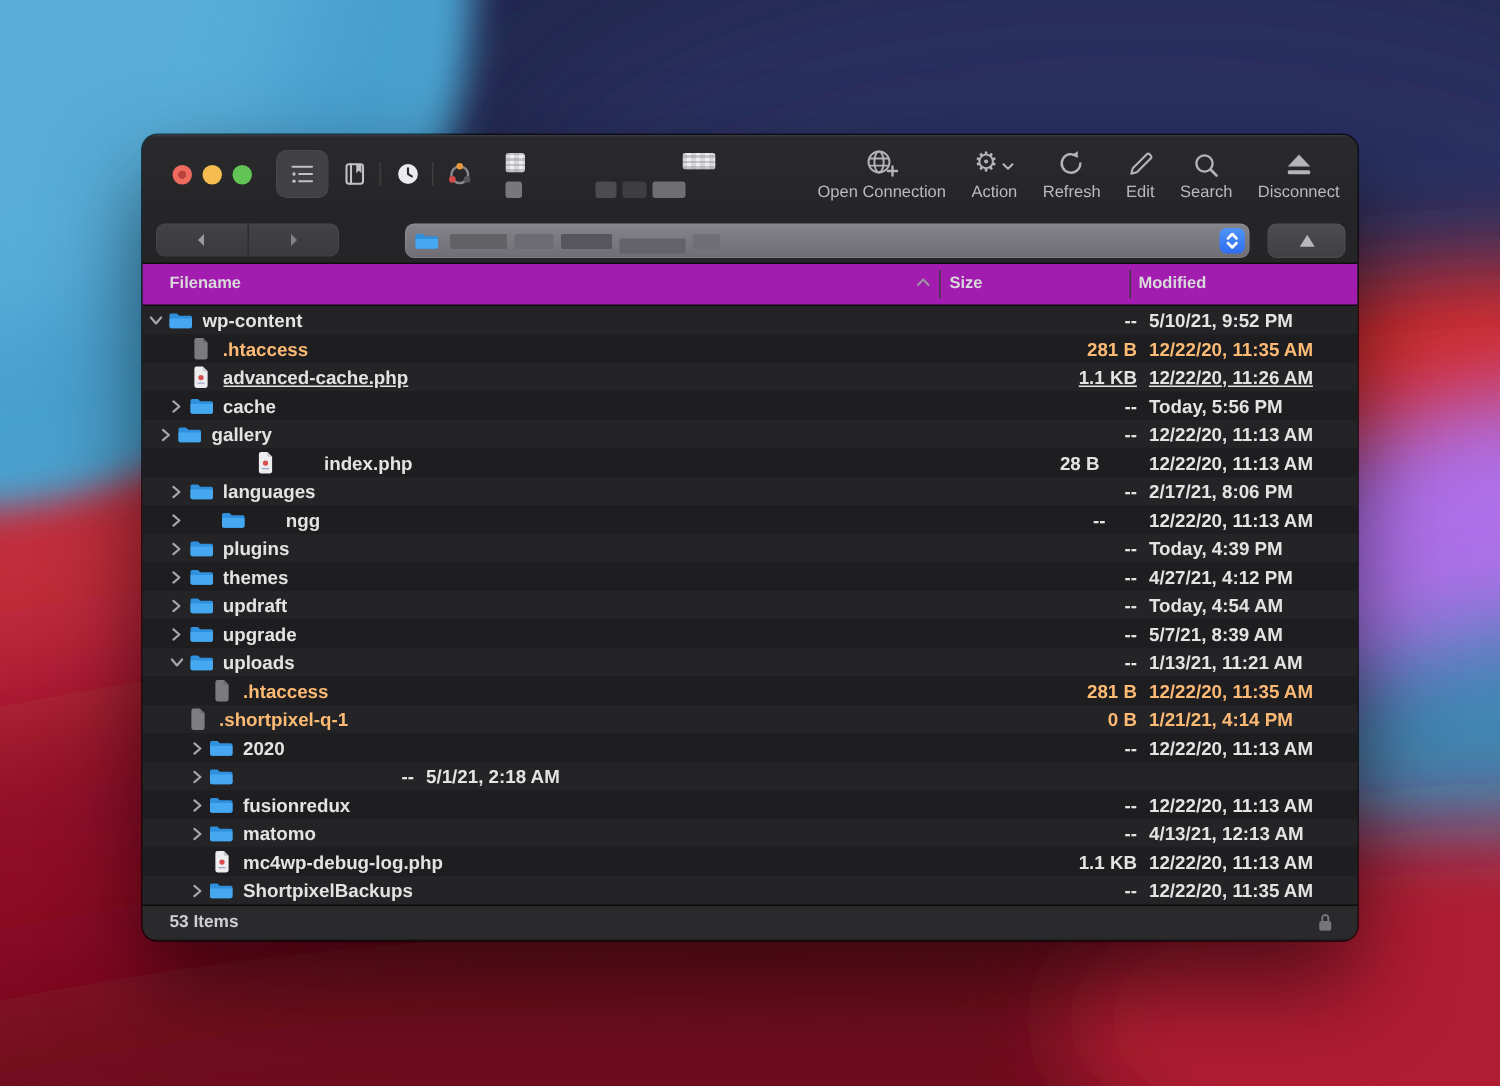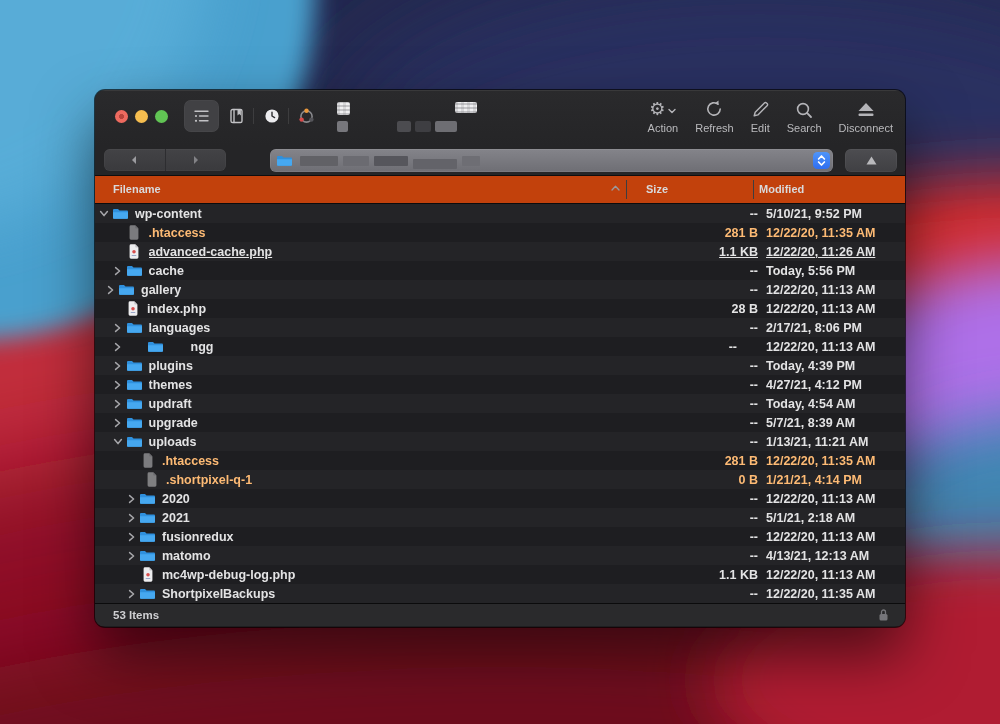--- a/index.html
+++ b/index.html
@@ -50,25 +50,25 @@
                    background:linear-gradient(#84848a,#6e6e74); display:flex; align-items:center;
                    box-shadow:inset 0 0 0 .5px rgba(255,255,255,.15); }
   #path-dropdown .blk { height:10px; border-radius:1px; margin-right:5px; }
   #path-stepper { position:absolute; right:3px; top:3px; width:17px; height:17px; border-radius:4.5px;
                   background:linear-gradient(#4f95f9,#2f6ef0); display:flex; align-items:center; justify-content:center; }
   #up-button { position:absolute; left:750px; top:3px; width:52px; height:23px; border-radius:6px;
                background:linear-gradient(#4d4d51,#404043); display:flex; align-items:center; justify-content:center;
                box-shadow:inset 0 0 0 .5px rgba(255,255,255,.08); }
 
   
-  #colheader { position:relative; height:28px; background:#c2410c; border-bottom:1px solid #0b0b0c;
+  #colheader { position:relative; height:28px; background:#a21caf; border-bottom:1px solid #0b0b0c;
                font-size:11px; font-weight:700; color:#d9d9db; }
   #colheader .col-label { position:absolute; top:7px; }
   #col-filename { left:18px; }
-  #col-size     { left:551px; }
+  #col-size     { left:538px; }
   #col-modified { left:664px; }
   .col-sep { position:absolute; top:4px; bottom:4px; width:1px; background:#3d3d40; }
   #sort-indicator { position:absolute; left:516px; top:9px; }
 
   
   #filelist { height:399px; }
   .row { display:flex; align-items:center; height:19px; font-size:12.5px; font-weight:600; color:#e3e3e4; }
   .row.alt { background:#242427; }
   .row:not(.alt) { background:#1e1e21; }
   .row.dim .fname, .row.dim .fsize, .row.dim .fdate { color:#fdba74; }
@@ -172,20 +172,33 @@
       <div class="redact px" style="left:242px; top:12px; width:13px; height:13px;"></div>
       <div class="redact" style="left:242px; top:31px; width:11px; height:11px; background:#77777c;"></div>
       <div class="redact px" style="left:360px; top:12px; width:22px; height:11px;"></div>
       <div class="redact" style="left:302px; top:31px; width:14px; height:11px; background:#4c4c50;"></div>
       <div class="redact" style="left:320px; top:31px; width:16px; height:11px; background:#3e3e42;"></div>
       <div class="redact" style="left:340px; top:31px; width:22px; height:11px; background:#6e6e73;"></div>
 
       <div id="toolbar-buttons">
           <button class="tbtn">
             <span class="ticon">
+              <svg width="24" height="20" viewBox="0 0 24 20">
+                <g fill="none" stroke="#b4b4b8" stroke-width="1.3">
+                  <circle cx="10" cy="9" r="7"></circle>
+                  <ellipse cx="10" cy="9" rx="3.1" ry="7"></ellipse>
+                  <path d="M3.4 6.6 h13.2 M3.4 11.4 h13.2"></path>
+                </g>
+                <path d="M19 12 v6 M16 15 h6" stroke="#b4b4b8" stroke-width="1.6" stroke-linecap="round"></path>
+              </svg>
+            </span>
+            <span class="tlabel">Open Connection</span>
+          </button>
+          <button class="tbtn">
+            <span class="ticon">
               <span style="font-size:18px; line-height:20px;">⚙</span>
               <svg width="8" height="6" viewBox="0 0 8 6" style="margin:0 0 5px 3px;">
                 <path d="M1 1.5 L4 4.5 L7 1.5" fill="none" stroke="#b4b4b8" stroke-width="1.4" stroke-linecap="round" stroke-linejoin="round"></path>
               </svg>
             </span>
             <span class="tlabel">Action</span>
           </button>
           <button class="tbtn">
             <span class="ticon">
               <svg width="20" height="20" viewBox="0 0 20 20">
@@ -341,21 +354,21 @@
           <span class="ficon">
             <svg width="17" height="13" viewBox="0 0 34 26">
               <path d="M2 6.5 C2 5 3 4 4.5 4 H12 L15 7 H29.5 C31 7 32 8 32 9.5 V21 C32 22.5 31 23.5 29.5 23.5 H4.5 C3 23.5 2 22.5 2 21 Z" fill="#2f90dd"></path>
               <path d="M2 10.5 H32 V21 C32 22.5 31 23.5 29.5 23.5 H4.5 C3 23.5 2 22.5 2 21 Z" fill="#46a8f0"></path>
             </svg>
           </span>
           <span class="fname">gallery</span>
           <span class="fsize">--</span>
           <span class="fdate">12/22/20, 11:13 AM</span>
         </div>
-        <div class="row" style="padding-left: 15px;">
+        <div class="row" style="padding-left: 34px; gap: 25px;">
           <span class="chev-box"></span>
           <span class="ficon">
             <svg width="12" height="15" viewBox="0 0 26 34">
               <path d="M3 4 a3.2 3.2 0 0 1 3.2 -3.2 h9.6 L23 8 v22 a3.2 3.2 0 0 1 -3.2 3.2 H6.2 A3.2 3.2 0 0 1 3 30 Z" fill="#ededef"></path>
               <path d="M15.8 .8 L23 8 h-5 a2.2 2.2 0 0 1 -2.2 -2.2 z" fill="#c6c6ca"></path>
               <circle cx="13" cy="17.5" r="4" fill="#d84e4e"></circle>
               <rect x="7.5" y="25" width="11" height="2" rx="1" fill="#9aa6c8"></rect>
             </svg>
           </span>
           <span class="fname">index.php</span>
@@ -479,21 +492,21 @@
           <span class="ficon" style="opacity: 0.45;">
             <svg width="12" height="15" viewBox="0 0 26 34">
               <path d="M3 4 a3.2 3.2 0 0 1 3.2 -3.2 h9.6 L23 8 v22 a3.2 3.2 0 0 1 -3.2 3.2 H6.2 A3.2 3.2 0 0 1 3 30 Z" fill="#ededef"></path>
               <path d="M15.8 .8 L23 8 h-5 a2.2 2.2 0 0 1 -2.2 -2.2 z" fill="#c6c6ca"></path>
             </svg>
           </span>
           <span class="fname">.htaccess</span>
           <span class="fsize">281 B</span>
           <span class="fdate">12/22/20, 11:35 AM</span>
         </div>
-        <div class="row alt dim" style="padding-left: 34px;">
+        <div class="row alt dim" style="padding-left: 14px;">
           <span class="chev-box"></span>
           <span class="ficon" style="opacity: 0.45;">
             <svg width="12" height="15" viewBox="0 0 26 34">
               <path d="M3 4 a3.2 3.2 0 0 1 3.2 -3.2 h9.6 L23 8 v22 a3.2 3.2 0 0 1 -3.2 3.2 H6.2 A3.2 3.2 0 0 1 3 30 Z" fill="#ededef"></path>
               <path d="M15.8 .8 L23 8 h-5 a2.2 2.2 0 0 1 -2.2 -2.2 z" fill="#c6c6ca"></path>
             </svg>
           </span>
           <span class="fname">.shortpixel-q-1</span>
           <span class="fsize">0 B</span>
           <span class="fdate">1/21/21, 4:14 PM</span>
@@ -519,21 +532,20 @@
             <svg width="9" height="10" viewBox="0 0 9 10">
               <path d="M2.6 1.6 L6.6 5 L2.6 8.4" fill="none" stroke="#a6a6aa" stroke-width="1.5" stroke-linecap="round" stroke-linejoin="round"></path>
             </svg>
           </span>
           <span class="ficon">
             <svg width="17" height="13" viewBox="0 0 34 26">
               <path d="M2 6.5 C2 5 3 4 4.5 4 H12 L15 7 H29.5 C31 7 32 8 32 9.5 V21 C32 22.5 31 23.5 29.5 23.5 H4.5 C3 23.5 2 22.5 2 21 Z" fill="#2f90dd"></path>
               <path d="M2 10.5 H32 V21 C32 22.5 31 23.5 29.5 23.5 H4.5 C3 23.5 2 22.5 2 21 Z" fill="#46a8f0"></path>
             </svg>
           </span>
-          <span class="fname">2021</span>
           <span class="fsize">--</span>
           <span class="fdate">5/1/21, 2:18 AM</span>
         </div>
         <div class="row" style="padding-left: 30px;">
           <span class="chev-box">
             <svg width="9" height="10" viewBox="0 0 9 10">
               <path d="M2.6 1.6 L6.6 5 L2.6 8.4" fill="none" stroke="#a6a6aa" stroke-width="1.5" stroke-linecap="round" stroke-linejoin="round"></path>
             </svg>
           </span>
           <span class="ficon">

